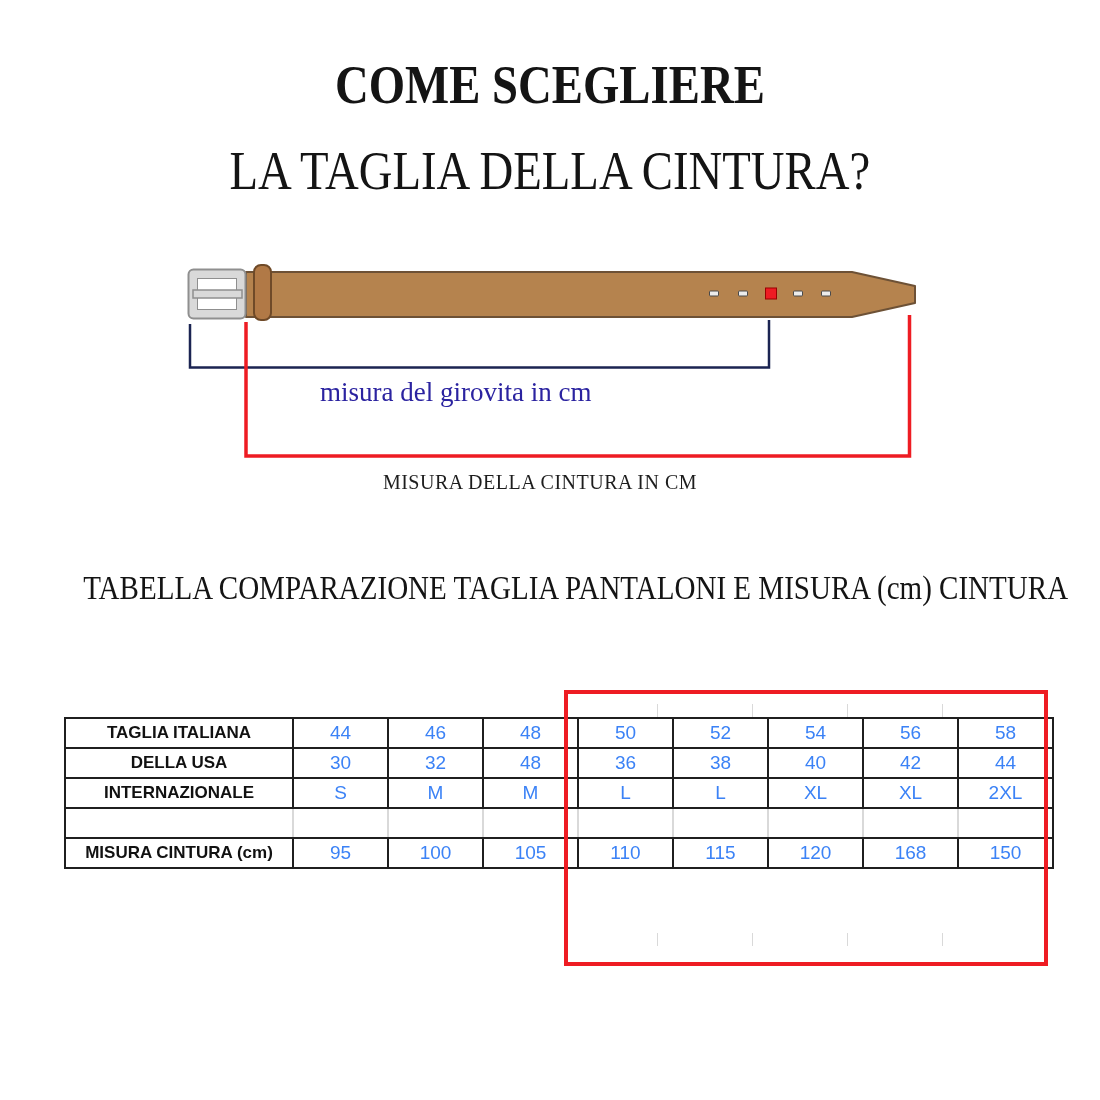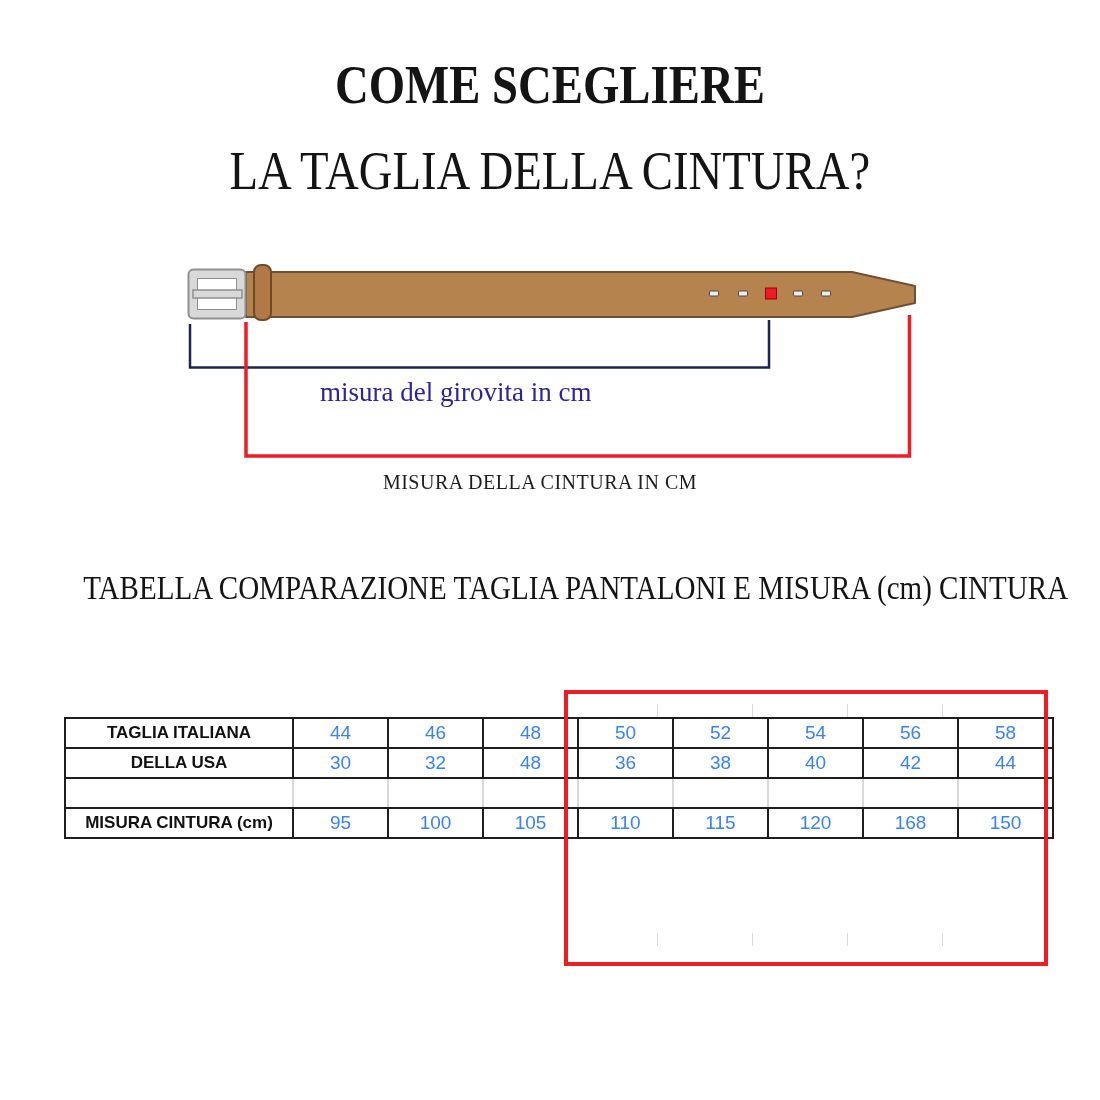--- a/index.html
+++ b/index.html
@@ -126,20 +126,31 @@
           <td class="label">DELLA USA</td>
           <td class="val">30</td>
           <td class="val">32</td>
           <td class="val">48</td>
           <td class="val">36</td>
           <td class="val">38</td>
           <td class="val">40</td>
           <td class="val">42</td>
           <td class="val">44</td>
         </tr>
+        <tr>
+          <td class="label">INTERNAZIONALE</td>
+          <td class="val">S</td>
+          <td class="val">M</td>
+          <td class="val">M</td>
+          <td class="val">L</td>
+          <td class="val">L</td>
+          <td class="val">XL</td>
+          <td class="val">XL</td>
+          <td class="val">2XL</td>
+        </tr>
         <tr class="spacer">
           <td class="label"></td>
           <td class="val"></td>
           <td class="val"></td>
           <td class="val"></td>
           <td class="val"></td>
           <td class="val"></td>
           <td class="val"></td>
           <td class="val"></td>
           <td class="val"></td>

